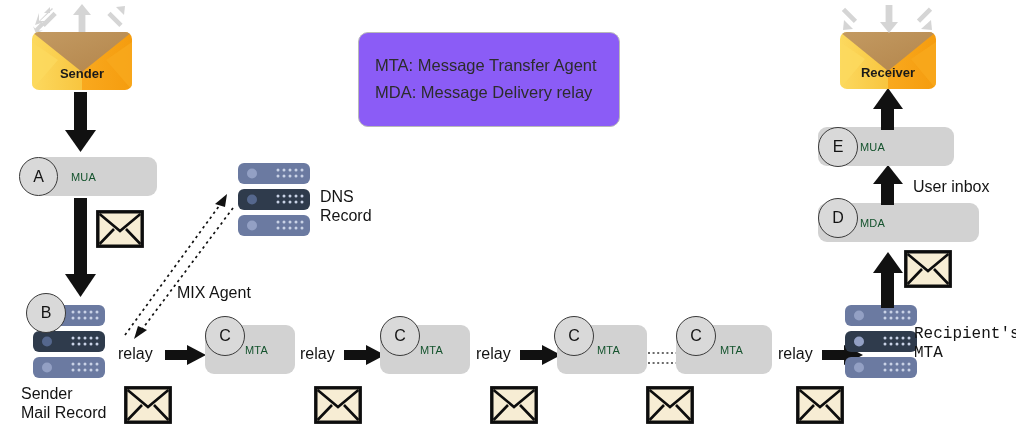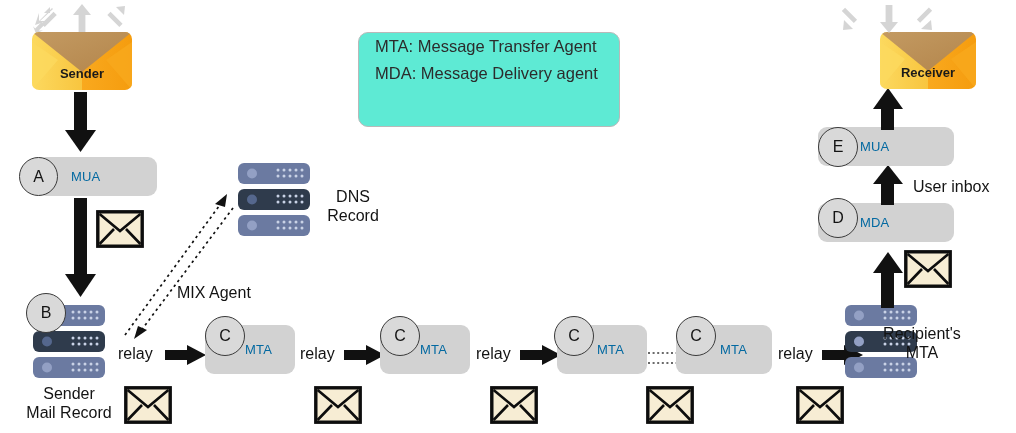--- a/index.html
+++ b/index.html
@@ -11,21 +11,21 @@
   
   .gbox{
     position:absolute;
     background:#d2d2d2;
     border-radius:9px;
     display:flex;align-items:center;
     box-sizing:border-box;
   }
   .gbox .gtext{
     position:absolute;
-    font-size:13px;color:#0369a1;
+    font-size:11px;color:#14532d;
     letter-spacing:.2px;
     white-space:nowrap;
   }
 
   
   .circ{
     position:absolute;
     background:#d9d9d9;
     border:1.6px solid #3a3a3a;
     border-radius:50%;
@@ -43,30 +43,30 @@
     position:absolute;left:0;right:0;text-align:center;
     font-size:13px;color:#1a1a1a;font-weight:bold;
   }
 
   
   .lab{
     position:absolute;
     font-size:16px;color:#131313;
     white-space:nowrap;line-height:1.18;
   }
-  .lab.c{text-align:center;}
+  .lab.c{text-align:left;}
 
   
   .legend{
     position:absolute;
     border:1.4px solid #b9b9b9;
     border-radius:10px;
-    background:#5eead4;
+    background:#8b5cf6;
     box-sizing:border-box;
-    padding:0 16px 8px 16px;
+    padding:19px 16px 8px 16px;
   }
   .legend div{
     font-size:16.5px;color:#2c2c2c;
     line-height:1.62;white-space:nowrap;
   }
 
   
   .rack{position:absolute;}
 </style>
 </head>
@@ -144,21 +144,21 @@
   </svg>
 
   <svg class="env" style="left:96px;top:210px;" width="48" height="38">
     <rect x="1.8" y="1.8" width="44.4" height="34.4" fill="#f7edd4" stroke="#0d0d0d" stroke-width="3.4"></rect>
     <path d="M3.6 4 L24 21 L44.4 4" fill="none" stroke="#0d0d0d" stroke-width="2.6"></path>
     <path d="M3.6 34 L18 19 M44.4 34 L30 19" fill="none" stroke="#0d0d0d" stroke-width="2.6"></path>
   </svg>
 
   <div class="legend" style="left:358px;top:32px;width:262px;height:95px;">
     <div>MTA: Message Transfer Agent</div>
-    <div>MDA: Message Delivery agent</div>
+    <div>MDA: Message Delivery relay</div>
   </div>
 
   <svg class="rack" style="left:238px;top:163px;" width="72" height="73">
     <rect x="0" y="0" width="72" height="21" rx="6" fill="#6b7aa1"></rect>
     <rect x="0" y="26" width="72" height="21" rx="6" fill="#2f3b4c"></rect>
     <rect x="0" y="52" width="72" height="21" rx="6" fill="#6b7aa1"></rect>
     <circle cx="14" cy="10.5" r="5" fill="#93a0c4"></circle>
     <circle cx="14" cy="36.5" r="5" fill="#55678d"></circle>
     <circle cx="14" cy="62.5" r="5" fill="#93a0c4"></circle>
     <g fill="#c9d2e6">
@@ -368,42 +368,42 @@
         <circle cx="52" cy="59" r="1.5"></circle>
         <circle cx="58" cy="59" r="1.5"></circle>
         <circle cx="64" cy="59" r="1.5"></circle>
       <circle cx="40" cy="65" r="1.5"></circle>
         <circle cx="46" cy="65" r="1.5"></circle>
         <circle cx="52" cy="65" r="1.5"></circle>
         <circle cx="58" cy="65" r="1.5"></circle>
         <circle cx="64" cy="65" r="1.5"></circle>
     </g>
   </svg>
-  <div class="lab c" style="left:877px;top:325px;width:90px;">
+  <div class="lab c" style="left:914px;top:325px;width:90px;font-family:Liberation Mono, monospace;">
     <span>Recipient's</span><br>
     <span>MTA</span>
   </div>
   <svg class="env" style="left:796px;top:386px;" width="48" height="38">
     <rect x="1.8" y="1.8" width="44.4" height="34.4" fill="#f7edd4" stroke="#0d0d0d" stroke-width="3.4"></rect>
     <path d="M3.6 4 L24 21 L44.4 4" fill="none" stroke="#0d0d0d" stroke-width="2.6"></path>
     <path d="M3.6 34 L18 19 M44.4 34 L30 19" fill="none" stroke="#0d0d0d" stroke-width="2.6"></path>
   </svg>
 
   <svg class="abs" style="left:871px;top:252px;" width="34" height="56">
     <rect x="10" y="16" width="13" height="40" fill="#111"></rect>
     <path d="M2 21 L32 21 L17 0 Z" fill="#111"></path>
   </svg>
 
   <svg class="env" style="left:904px;top:250px;" width="48" height="38">
     <rect x="1.8" y="1.8" width="44.4" height="34.4" fill="#f7edd4" stroke="#0d0d0d" stroke-width="3.4"></rect>
     <path d="M3.6 4 L24 21 L44.4 4" fill="none" stroke="#0d0d0d" stroke-width="2.6"></path>
     <path d="M3.6 34 L18 19 M44.4 34 L30 19" fill="none" stroke="#0d0d0d" stroke-width="2.6"></path>
   </svg>
 
-  <div class="gbox" style="left:818px;top:203px;width:136px;height:39px;">
+  <div class="gbox" style="left:818px;top:203px;width:161px;height:39px;">
     <span class="gtext" style="left:42px;">MDA</span>
   </div>
   <div class="circ" style="left:818px;top:198px;width:40px;height:40px;">
     <span>D</span>
   </div>
 
   <svg class="abs" style="left:871px;top:165px;" width="34" height="40">
     <rect x="10" y="14" width="13" height="26" fill="#111"></rect>
     <path d="M2 19 L32 19 L17 0 Z" fill="#111"></path>
   </svg>
@@ -414,21 +414,21 @@
   </div>
   <div class="circ" style="left:818px;top:127px;width:40px;height:40px;">
     <span>E</span>
   </div>
 
   <svg class="abs" style="left:871px;top:88px;" width="34" height="42">
     <rect x="10" y="16" width="13" height="26" fill="#111"></rect>
     <path d="M2 21 L32 21 L17 0 Z" fill="#111"></path>
   </svg>
 
-  <div class="bigenv" style="left:880px;top:32px;width:96px;height:57px;">
+  <div class="bigenv" style="left:840px;top:32px;width:96px;height:57px;">
     <svg width="96" height="57">
       <defs>
         <clipPath id="renvclip">
             <rect x="0" y="0" width="96" height="57" rx="7" ry="7"></rect>
           </clipPath>
         <linearGradient id="rgL" x1="0" y1="0" x2="1" y2="0">
           <stop offset="0%" stop-color="#fcd95f"></stop>
             <stop offset="100%" stop-color="#f8c53f"></stop>
         </linearGradient>
         <linearGradient id="rgR" x1="0" y1="0" x2="1" y2="0">

